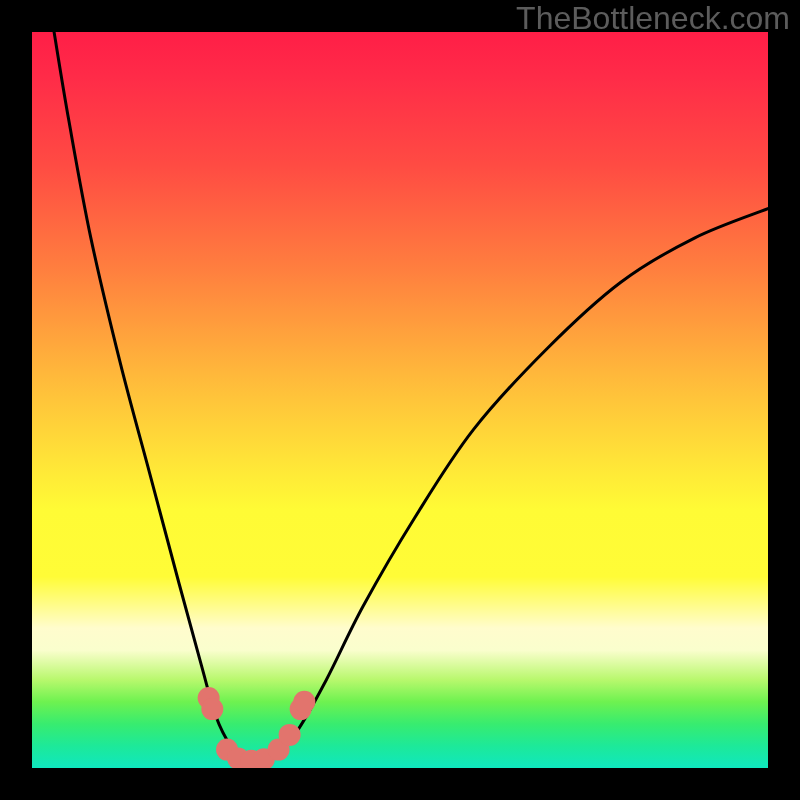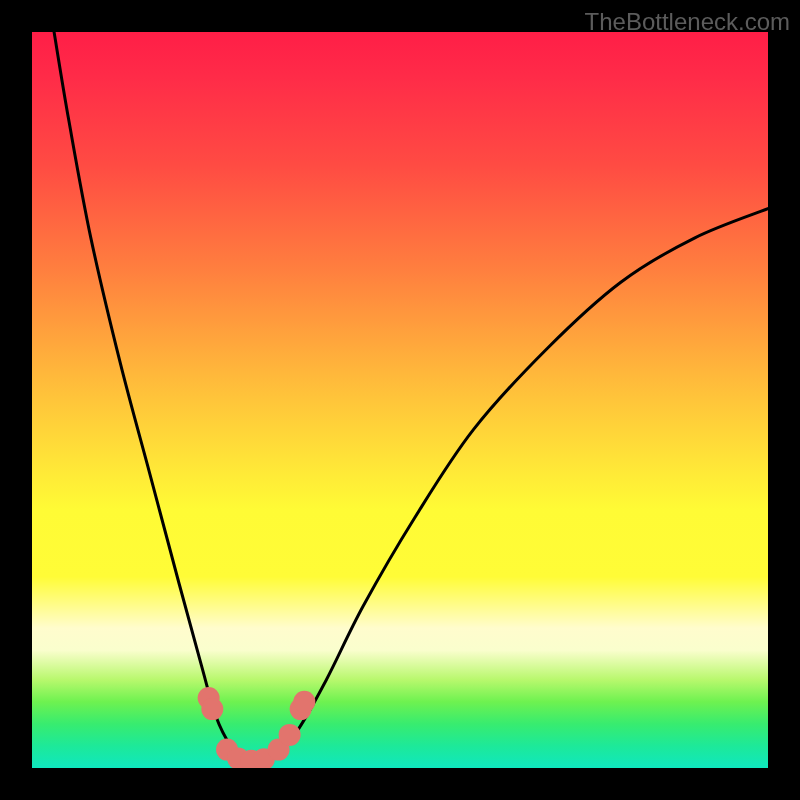--- a/index.html
+++ b/index.html
@@ -51,24 +51,24 @@
   }
   svg.curve-svg {
     position: absolute;
     left: 0;
     top: 0;
     width: 100%;
     height: 100%;
   }
   .watermark {
     position: absolute;
-    top: 8px;
+    top: 0;
     right: 10px;
     color: #5c5c5c;
-    font-size: 24px;
+    font-size: 32px;
     font-family: Arial, Helvetica, sans-serif;
     letter-spacing: 0px;
     user-select: none;
   }
 </style>
 </head>
 <body>
 
 <div class="outer">
   <div class="watermark">TheBottleneck.com</div>

